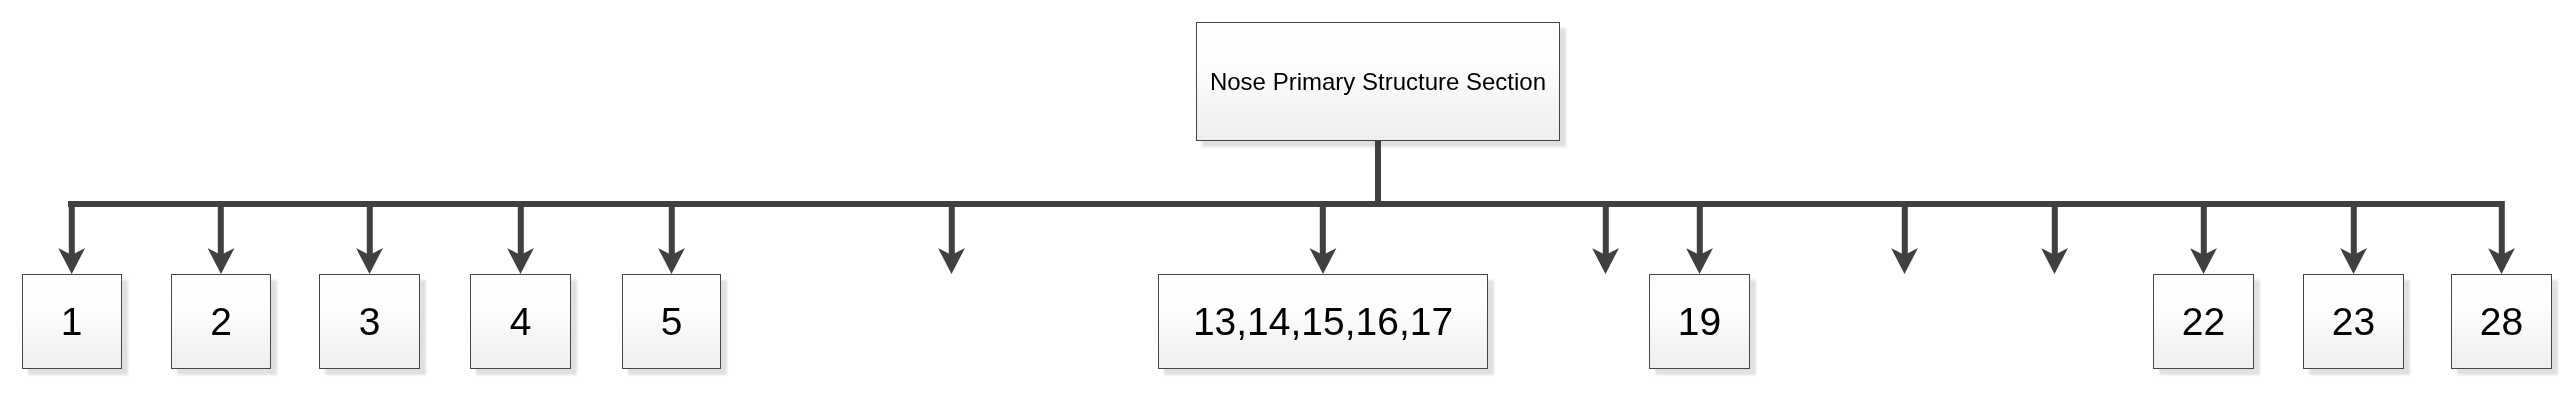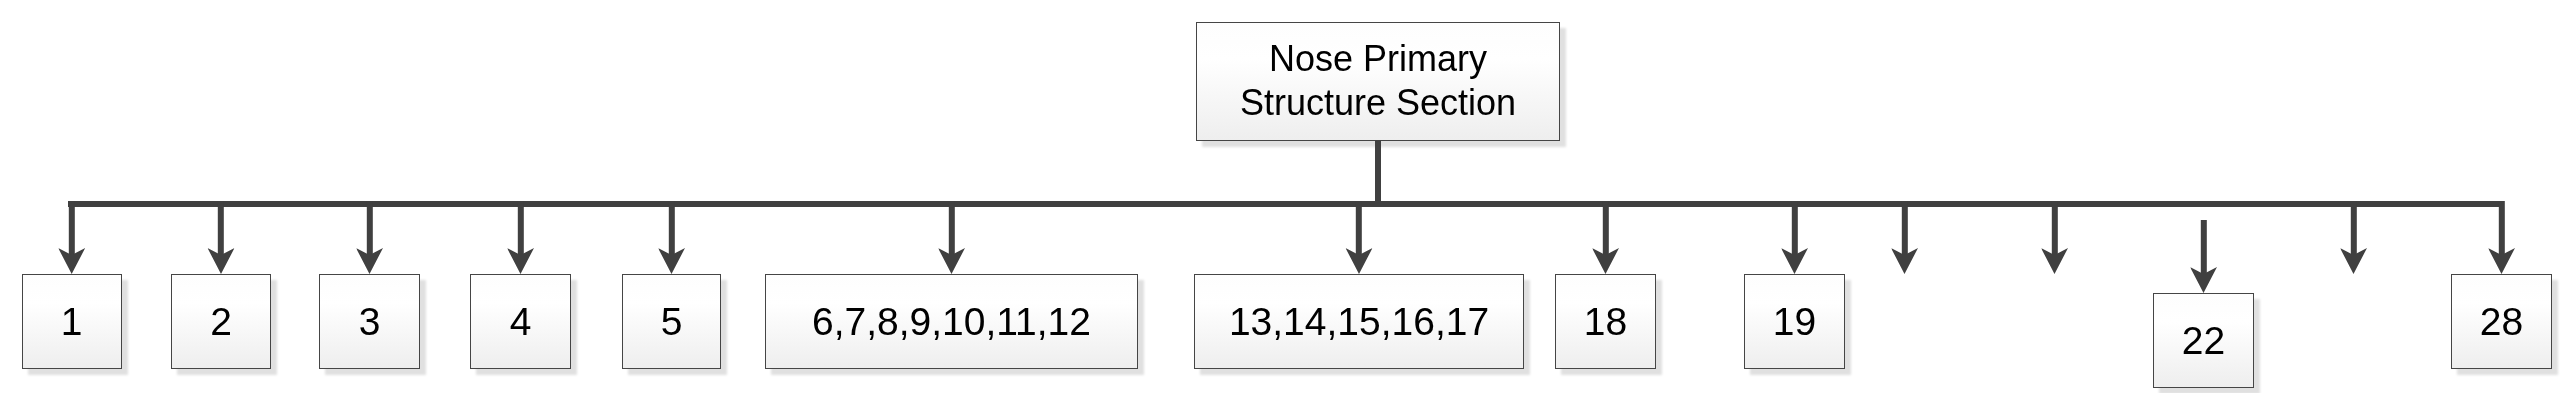--- a/index.html
+++ b/index.html
@@ -29,21 +29,21 @@
     justify-content: center;
     text-align: center;
     color: var(--text, #000000);
   }
   .root-node {
     position: absolute;
     left: 1196px;
     top: 21.7px;
     width: 364px;
     height: 119px;
-    font-size: 36px;
+    font-size: 24px;
     line-height: 1.22;
     padding: 0 9.6px;
   }
   .stem {
     position: absolute;
     left: 1375px;
     top: 140px;
     width: 6.4px;
     height: 61px;
     background: var(--connector, #404040);
@@ -141,70 +141,67 @@
       <div class="shaft"></div>
       <div class="head"></div>
       <div class="node-box child-box">
         <span class="node-label">5</span>
       </div>
     </div>
 
     <div class="child" style="left: 765px; width: 373px;">
       <div class="shaft"></div>
       <div class="head"></div>
-      <div class="node-box child-box">
-        <span class="node-label">6,7,8,9,10,11,12</span>
-      </div>
-    </div>
-
-    <div class="child" style="left: 1194px; width: 330px;">
+    </div>
+
+    <div class="child" style="left: 1158px; width: 330px;">
       <div class="shaft"></div>
       <div class="head"></div>
       <div class="node-box child-box">
         <span class="node-label">13,14,15,16,17</span>
       </div>
     </div>
 
     <div class="child" style="left: 1555px; width: 101px;">
       <div class="shaft"></div>
       <div class="head"></div>
-      <div class="node-box child-box">
-        <span class="node-label">18</span>
-      </div>
-    </div>
-
-    <div class="child" style="left: 1744px; width: 101px;">
+    </div>
+
+    <div class="child" style="left: 1649px; width: 101px;">
       <div class="shaft"></div>
       <div class="head"></div>
       <div class="node-box child-box">
         <span class="node-label">19</span>
       </div>
     </div>
 
     <div class="child" style="left: 1854px; width: 101px;">
       <div class="shaft"></div>
       <div class="head"></div>
     </div>
 
     <div class="child" style="left: 2004px; width: 101px;">
       <div class="shaft"></div>
       <div class="head"></div>
     </div>
 
-    <div class="child" style="left: 2153px; width: 101px; margin-top: 19px;">
+    <div class="child" style="left: 2153px; width: 101px;">
       <div class="shaft"></div>
       <div class="head"></div>
       <div class="node-box child-box">
         <span class="node-label">22</span>
       </div>
     </div>
 
     <div class="child" style="left: 2303px; width: 101px;">
       <div class="shaft"></div>
       <div class="head"></div>
+      <div class="node-box child-box">
+        <span class="node-label">23</span>
+      </div>
     </div>
 
     <div class="child" style="left: 2451px; width: 101px;">
       <div class="shaft"></div>
       <div class="head"></div>
       <div class="node-box child-box">
         <span class="node-label">28</span>
       </div>
     </div>
   </div>

